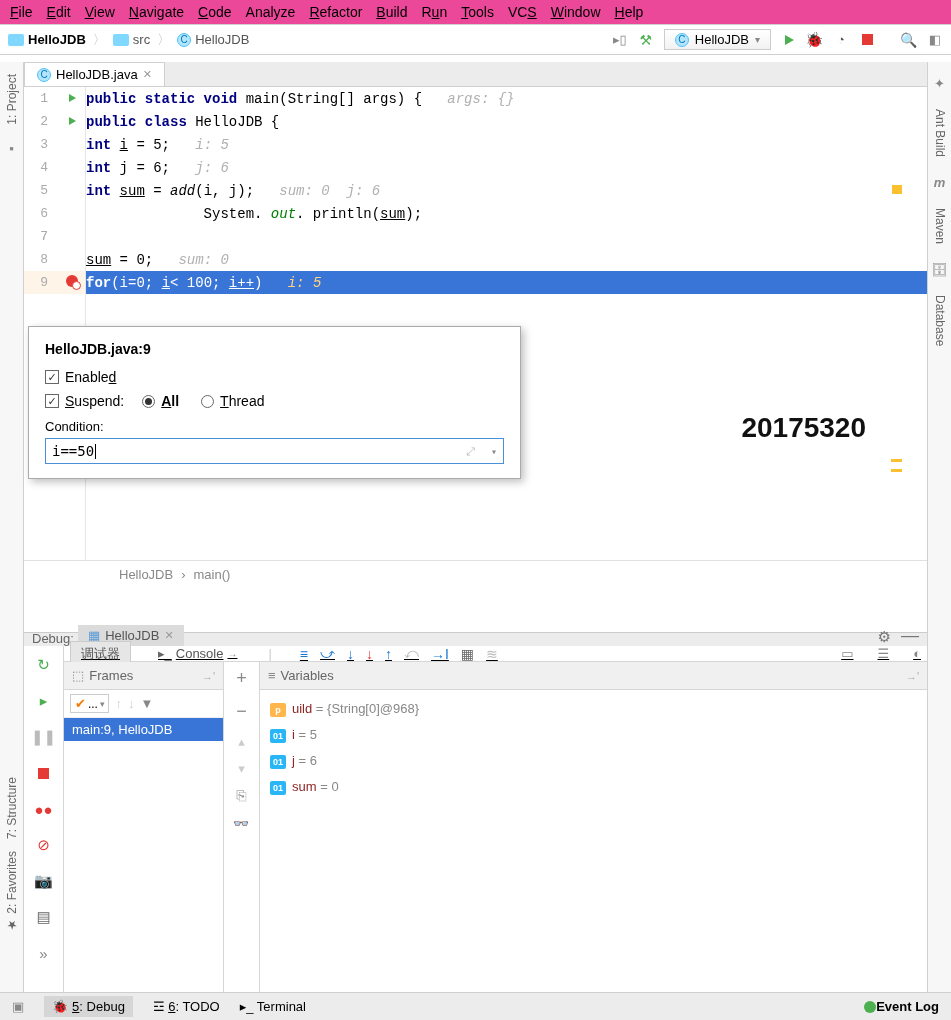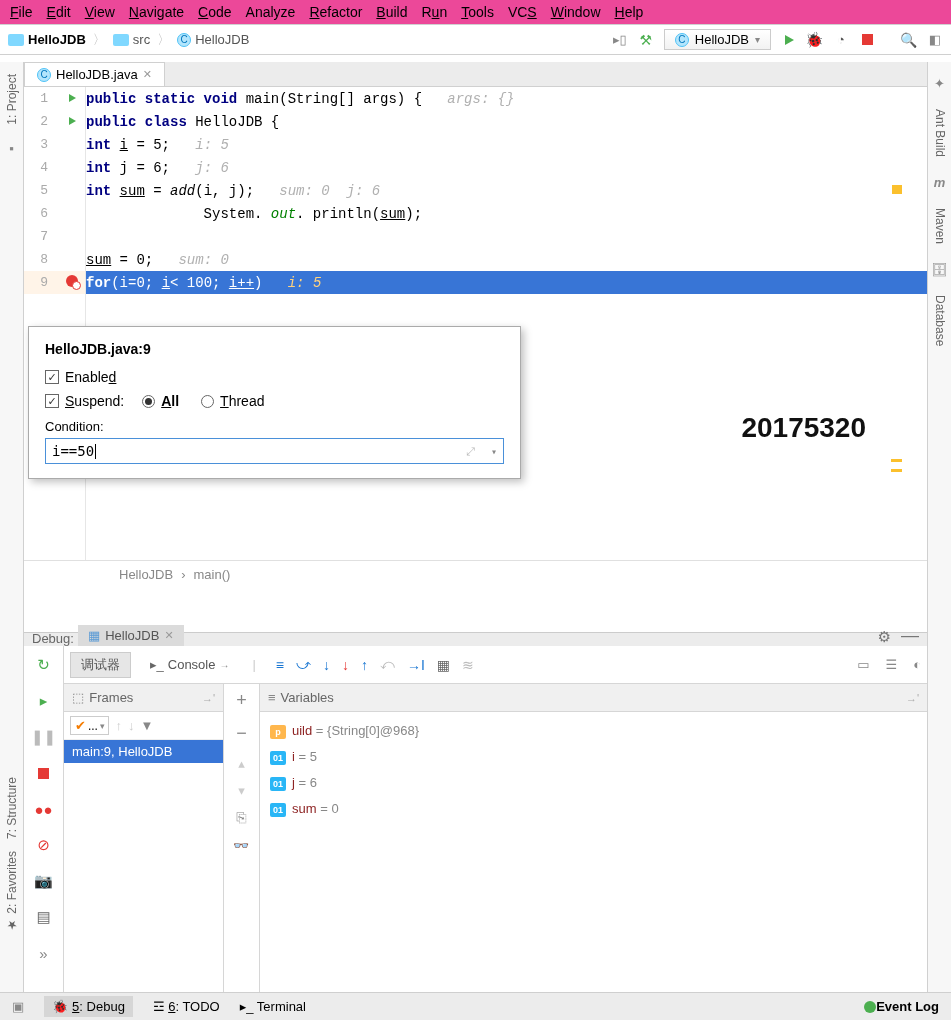--- a/index.html
+++ b/index.html
@@ -69,21 +69,21 @@
 .debug-header { position:absolute; left:24px; right:24px; top:632px; height:15px; background:#ececec; border-top:1px solid #ccc; border-bottom:1px solid #d6d6d6; display:flex; align-items:flex-end; padding:0 8px;}
 .debug-tab { display:flex; align-items:center; gap:5px; background:#dbdbdb; padding:3px 10px; margin-left:4px; color:#555;}
 .debug-tab .close{color:#999;font-size:11px;}
 .gear { margin-left:auto; color:#777; font-size:15px;}
 .minus { color:#777; font-size:18px; margin-left:10px;}
 
 .debug-body { position:absolute; left:24px; right:24px; top:646px; bottom:28px; display:flex; background:#fff;}
 .debug-toolbar-v { width:40px; border-right:1px solid #d6d6d6; display:flex; flex-direction:column; align-items:center; padding-top:8px; gap:14px; background:#fff;}
 .dbv { font-size:15px; width:22px;height:22px;display:flex;align-items:center;justify-content:center;}
 .debug-main { flex:1; display:flex; flex-direction:column;}
-.debug-top-tabs{height:38px;border-bottom:1px solid #d6d6d6;display:flex;align-items:center;padding:0 6px; gap:8px;}
+.debug-top-tabs{height:16px;border-bottom:1px solid #d6d6d6;display:flex;align-items:center;padding:0 6px; gap:16px;text-decoration:underline;}
 .dtab{padding:3px 10px;border:1px solid transparent;font-size:13px;color:#555;display:flex;gap:4px;align-items:center;}
 .dtab.active{background:#e6e6e6;border:1px solid #ccc;}
 .step-icons{display:flex;gap:12px;margin-left:8px;align-items:center;}
 .step-icons span{color:#1976d2;font-size:14px;}
 .step-icons .dim{color:#bbb;}
 .panes{flex:1;display:flex;}
 .frames-pane{width:160px;border-right:1px solid #d6d6d6;display:flex;flex-direction:column;}
 .pane-hdr{height:28px;background:#f0f0f0;border-bottom:1px solid #d6d6d6;display:flex;align-items:center;padding:0 8px;font-size:13px;color:#666;gap:5px;}
 .frame-toolbar{height:28px;display:flex;align-items:center;gap:6px;padding:0 6px;border-bottom:1px solid #eee;}
 .frame-sel{border:1px solid #ccc;padding:1px 4px;display:flex;align-items:center;gap:2px;font-size:12px;}

